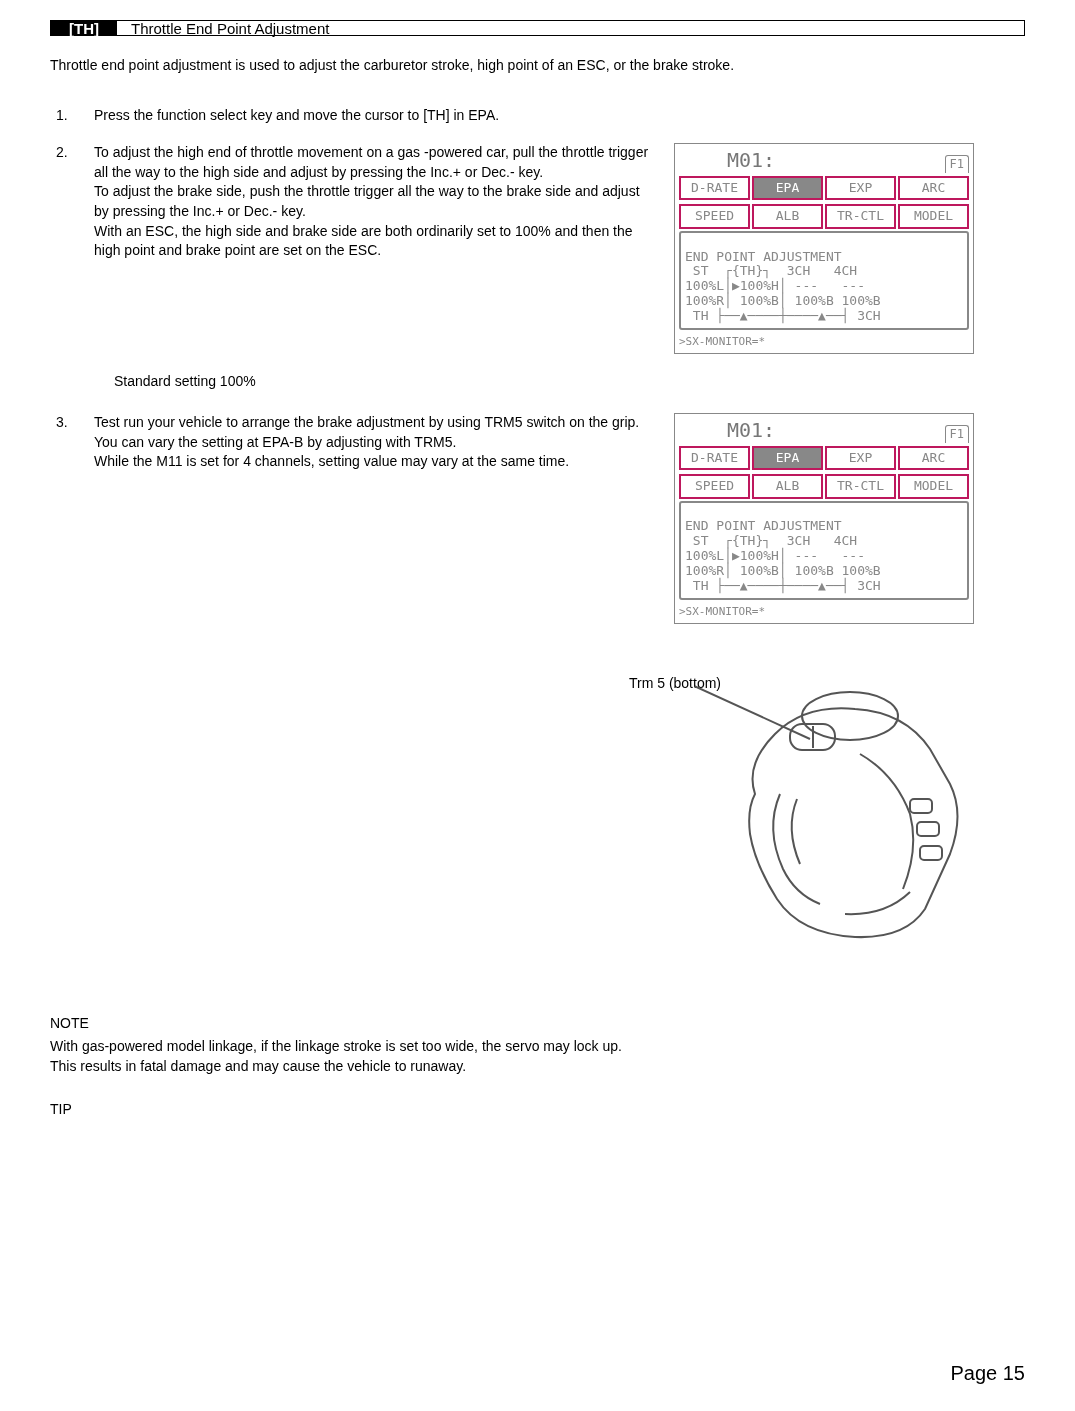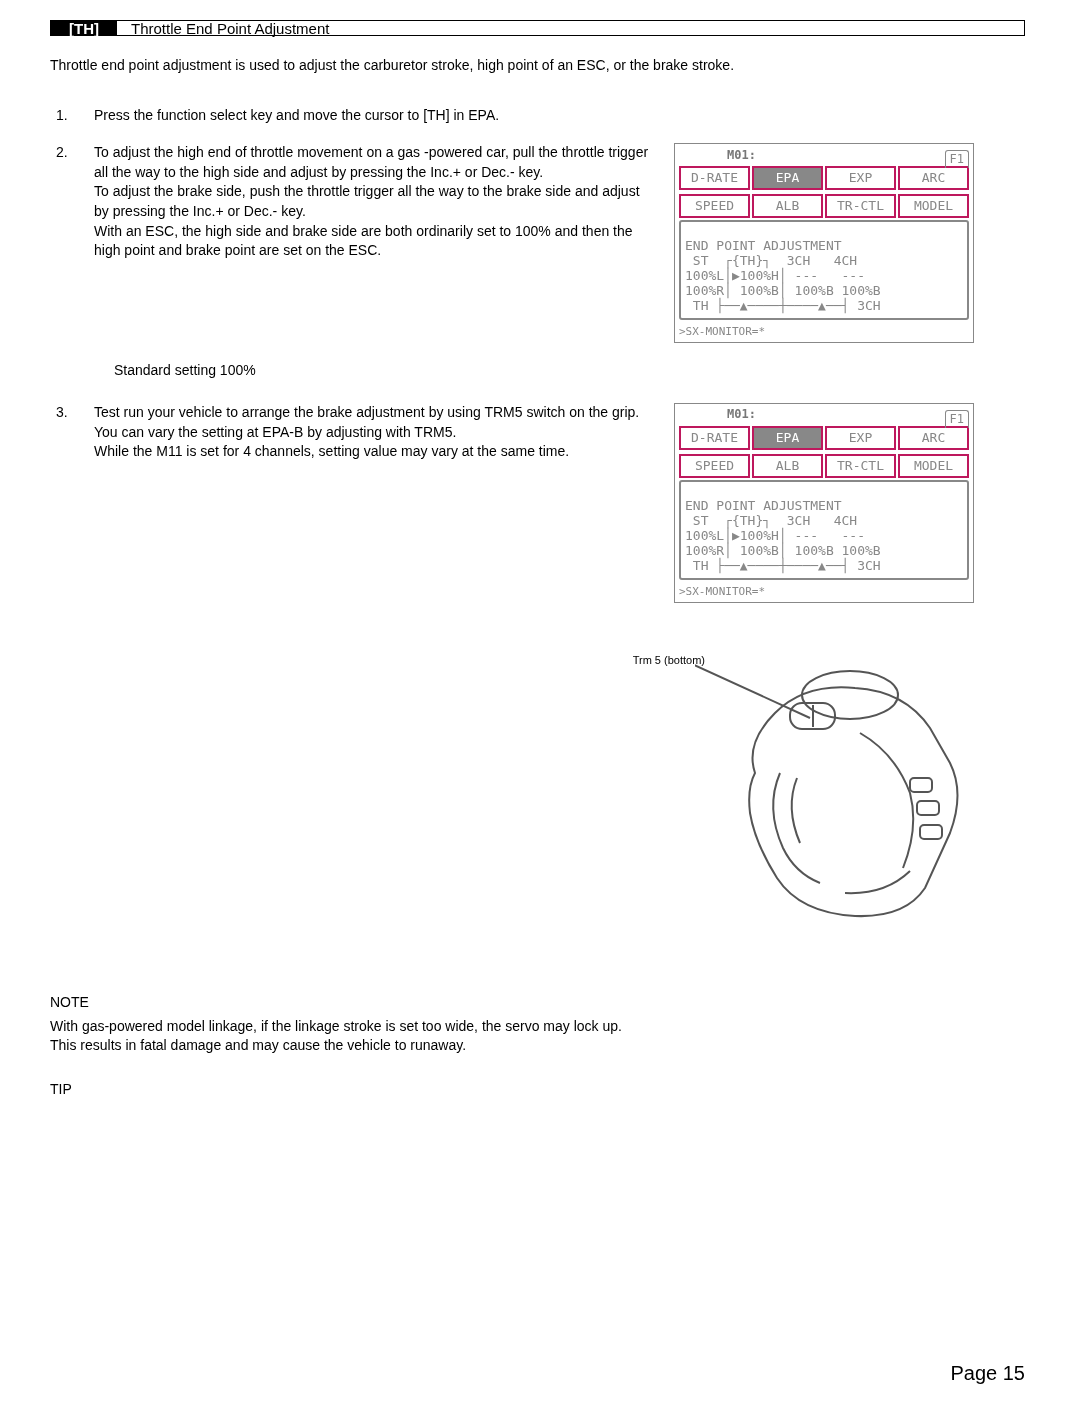--- a/index.html
+++ b/index.html
@@ -68,23 +68,23 @@
     background: #fff;
   }
   .lcd-m01row {
     display:flex;
     align-items:center;
     justify-content:space-between;
     padding: 2px 4px 0 4px;
   }
   .lcd-m01 {
     font-family: monospace;
-    font-size: 12px;
+    font-size: 20px;
     color: #777;
-    font-weight: bold;
+    font-weight: normal;
     padding-left: 48px;
   }
   .lcd-tabrow {
     display: flex;
     padding: 2px 4px;
     gap: 2px;
   }
   .lcd-tab {
     border: 2px solid #be185d;
     border-radius: 0;
@@ -117,23 +117,23 @@
     font-size:11px;
     padding: 0 4px 3px 4px;
   }
   .device-section {
     position: relative;
     height: 340px;
     margin-top: 30px;
   }
   .trm-label {
     position: absolute;
-    right: 320px;
+    right: 304px;
     top: 20px;
-    font-size: 11px;
+    font-size: 14px;
   }
   .device-svg {
     position: absolute;
     right: 30px;
     top: 0;
   }
   .notes {
     margin-top: 20px;
     max-width: 600px;
   }

